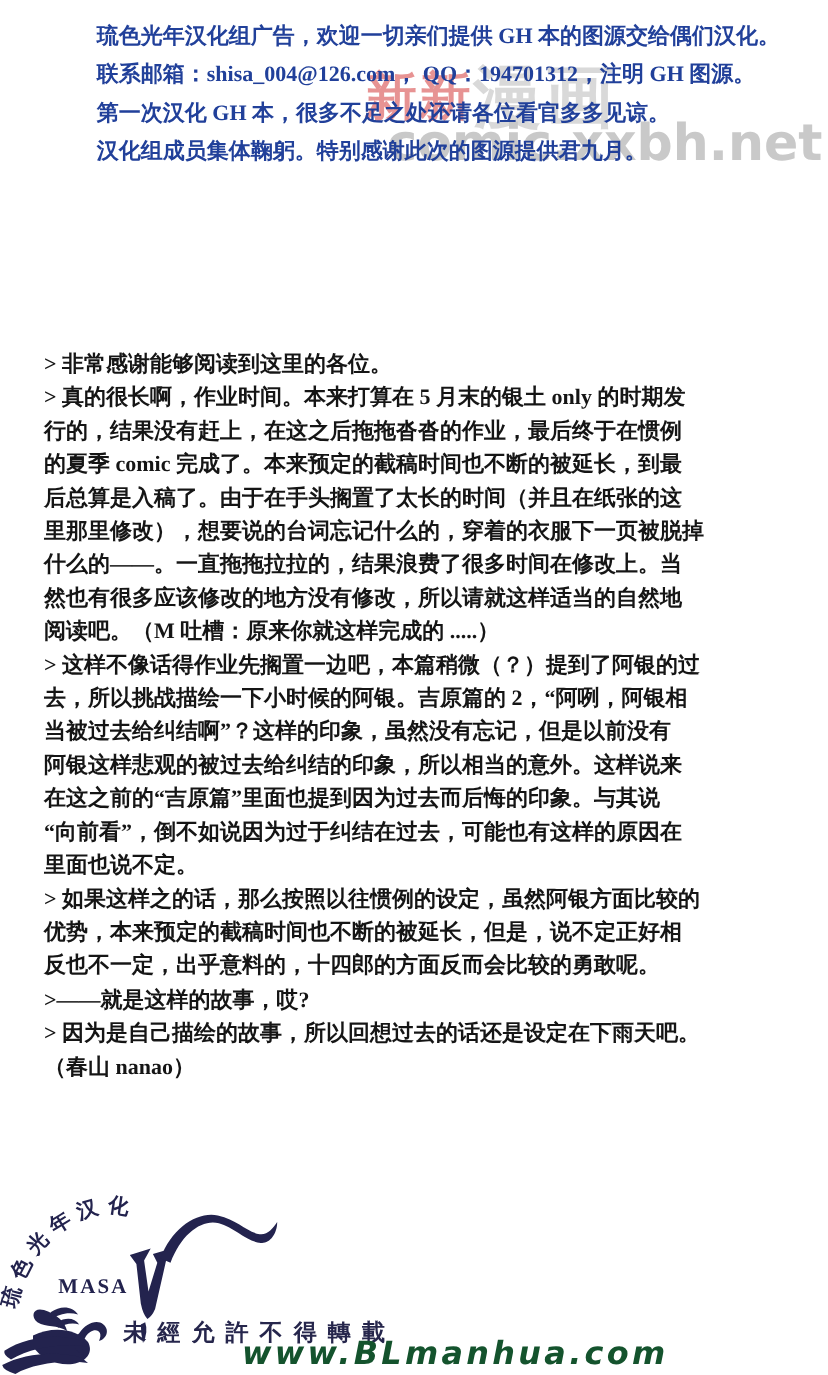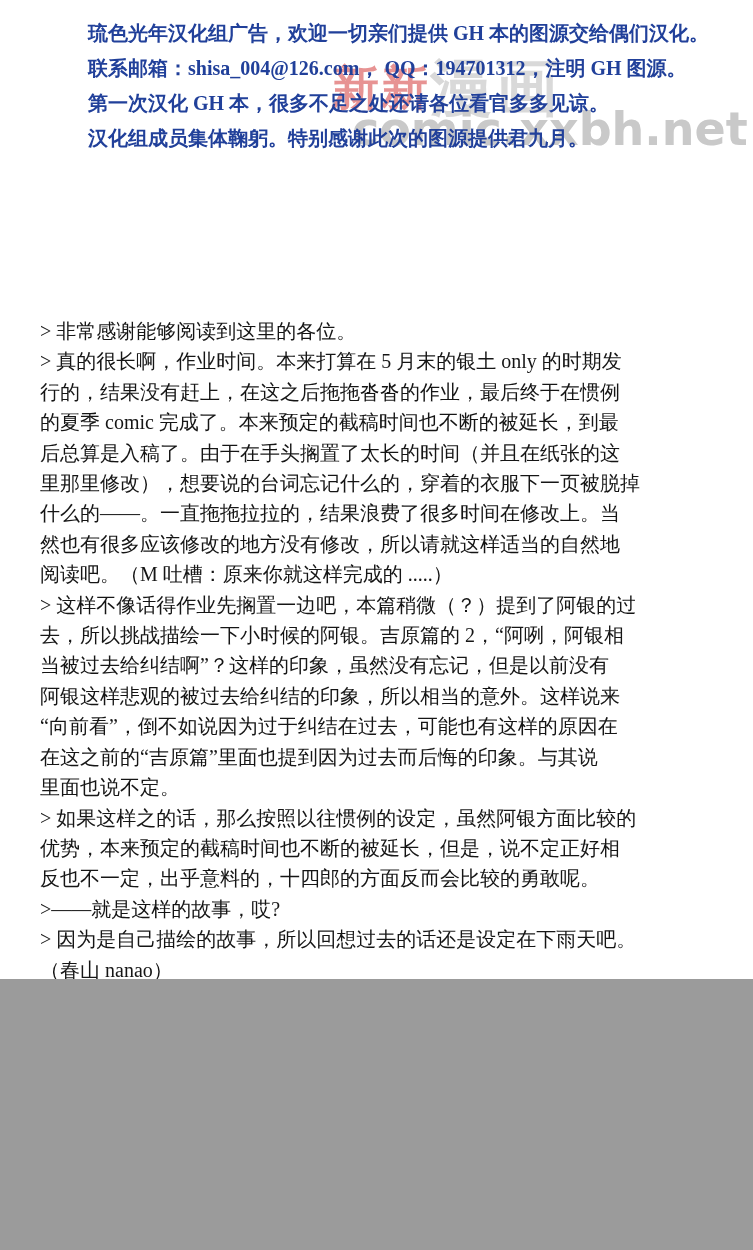--- a/index.html
+++ b/index.html
@@ -1,18 +1,18 @@
 <!DOCTYPE html>
 <html><head>
 <meta charset="utf-8">
 <style>
   html,body{margin:0;padding:0;background:#9b9b9b;}
   .page{
     position:relative;
-    width:753px;height:979px;
+    width:753px;height:1250px;
     background:#ffffff;
     overflow:hidden;
     font-family:"Liberation Serif","DejaVu Serif",serif;
   }
   
   .header-note{
     position:absolute;left:88px;top:16px;width:660px;
     color:#21409a;font-weight:bold;font-size:20px;line-height:35px;
     z-index:3;
   }
@@ -27,21 +27,21 @@
   .wm-xinxin .gray{font-size:62px;color:rgba(186,186,186,0.55);letter-spacing:4px;}
   .wm-comic{
     position:absolute;left:352px;top:102px;z-index:1;
     font-family:"DejaVu Sans","Liberation Sans",sans-serif;
     font-weight:bold;font-size:46px;letter-spacing:0px;
     color:#c9c9c9;white-space:nowrap;
   }
   
   .afterword{
     position:absolute;left:40px;top:316px;width:690px;
-    color:#151515;font-weight:normal;font-size:20px;line-height:30.4px;
+    color:#151515;font-weight:bold;font-size:20px;line-height:30.4px;
     z-index:3;
   }
   .b-line{white-space:nowrap;}
   
   .stamp{position:absolute;left:0;top:1078px;width:270px;height:172px;z-index:2;}
   .stamp .ink{fill:#23234e;}
   .stamp .arc-text{
     font-family:"Liberation Serif","DejaVu Serif",serif;
     font-weight:bold;font-size:19px;letter-spacing:7px;fill:#23234e;
   }
@@ -92,22 +92,22 @@
         <div class="b-line">的夏季 comic 完成了。本来预定的截稿时间也不断的被延长，到最</div>
         <div class="b-line">后总算是入稿了。由于在手头搁置了太长的时间（并且在纸张的这</div>
         <div class="b-line">里那里修改），想要说的台词忘记什么的，穿着的衣服下一页被脱掉</div>
         <div class="b-line">什么的——。一直拖拖拉拉的，结果浪费了很多时间在修改上。当</div>
         <div class="b-line">然也有很多应该修改的地方没有修改，所以请就这样适当的自然地</div>
         <div class="b-line">阅读吧。（M 吐槽：原来你就这样完成的 .....）</div>
         <div class="b-line">&gt; 这样不像话得作业先搁置一边吧，本篇稍微（？）提到了阿银的过</div>
         <div class="b-line">去，所以挑战描绘一下小时候的阿银。吉原篇的 2，“阿咧，阿银相</div>
         <div class="b-line">当被过去给纠结啊”？这样的印象，虽然没有忘记，但是以前没有</div>
         <div class="b-line">阿银这样悲观的被过去给纠结的印象，所以相当的意外。这样说来</div>
+        <div class="b-line">在这之前的“吉原篇”里面也提到因为过去而后悔的印象。与其说</div>
         <div class="b-line">“向前看”，倒不如说因为过于纠结在过去，可能也有这样的原因在</div>
-        <div class="b-line">在这之前的“吉原篇”里面也提到因为过去而后悔的印象。与其说</div>
         <div class="b-line">里面也说不定。</div>
         <div class="b-line">&gt; 如果这样之的话，那么按照以往惯例的设定，虽然阿银方面比较的</div>
         <div class="b-line">优势，本来预定的截稿时间也不断的被延长，但是，说不定正好相</div>
         <div class="b-line">反也不一定，出乎意料的，十四郎的方面反而会比较的勇敢呢。</div>
         <div class="b-line">&gt;——就是这样的故事，哎?</div>
         <div class="b-line">&gt; 因为是自己描绘的故事，所以回想过去的话还是设定在下雨天吧。</div>
         <div class="b-line">（春山 nanao）</div>
       </div>
   </div>
 

